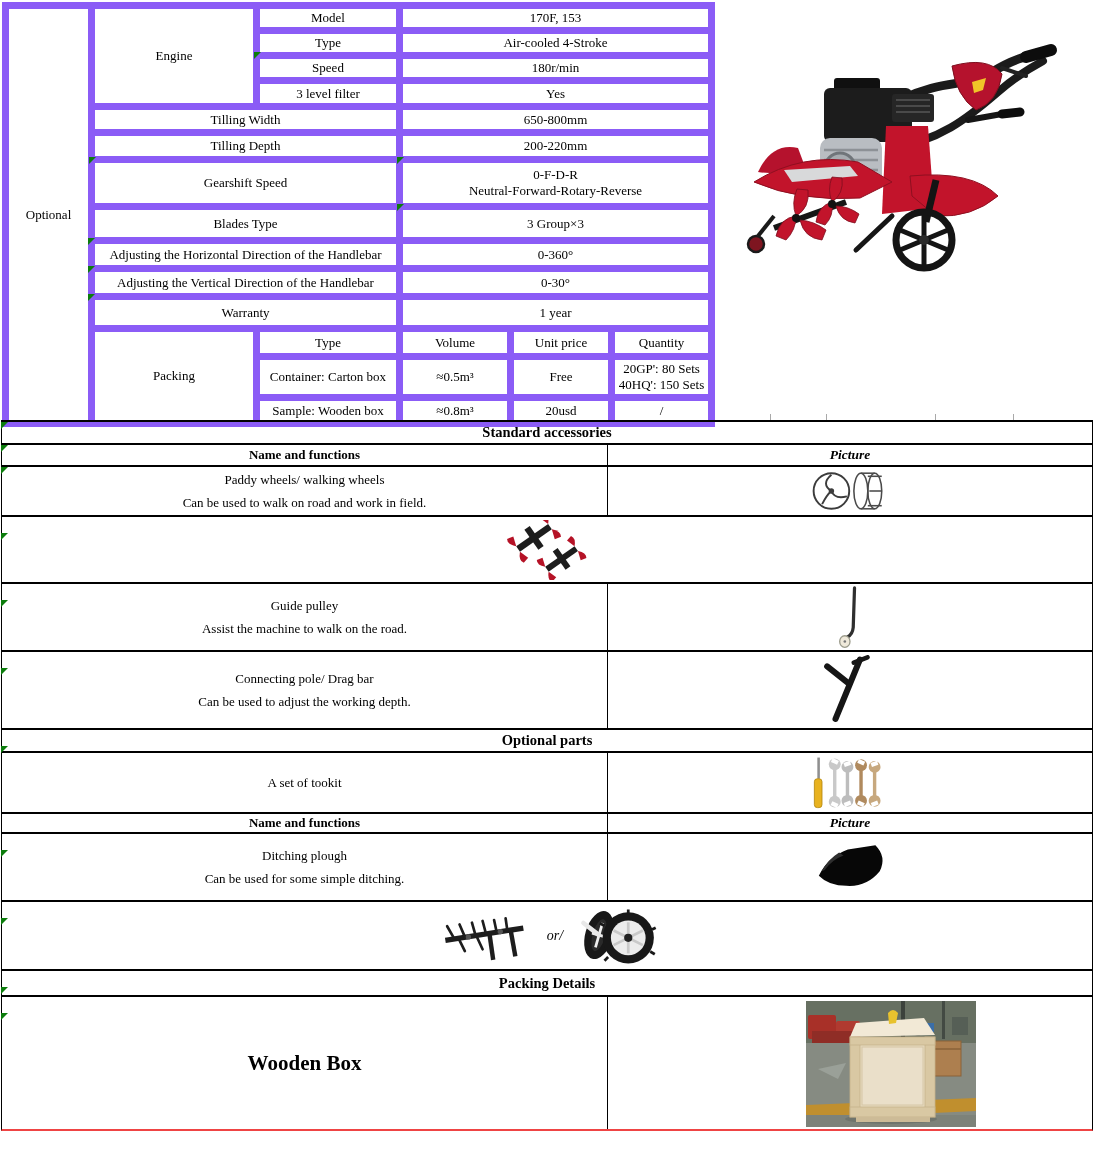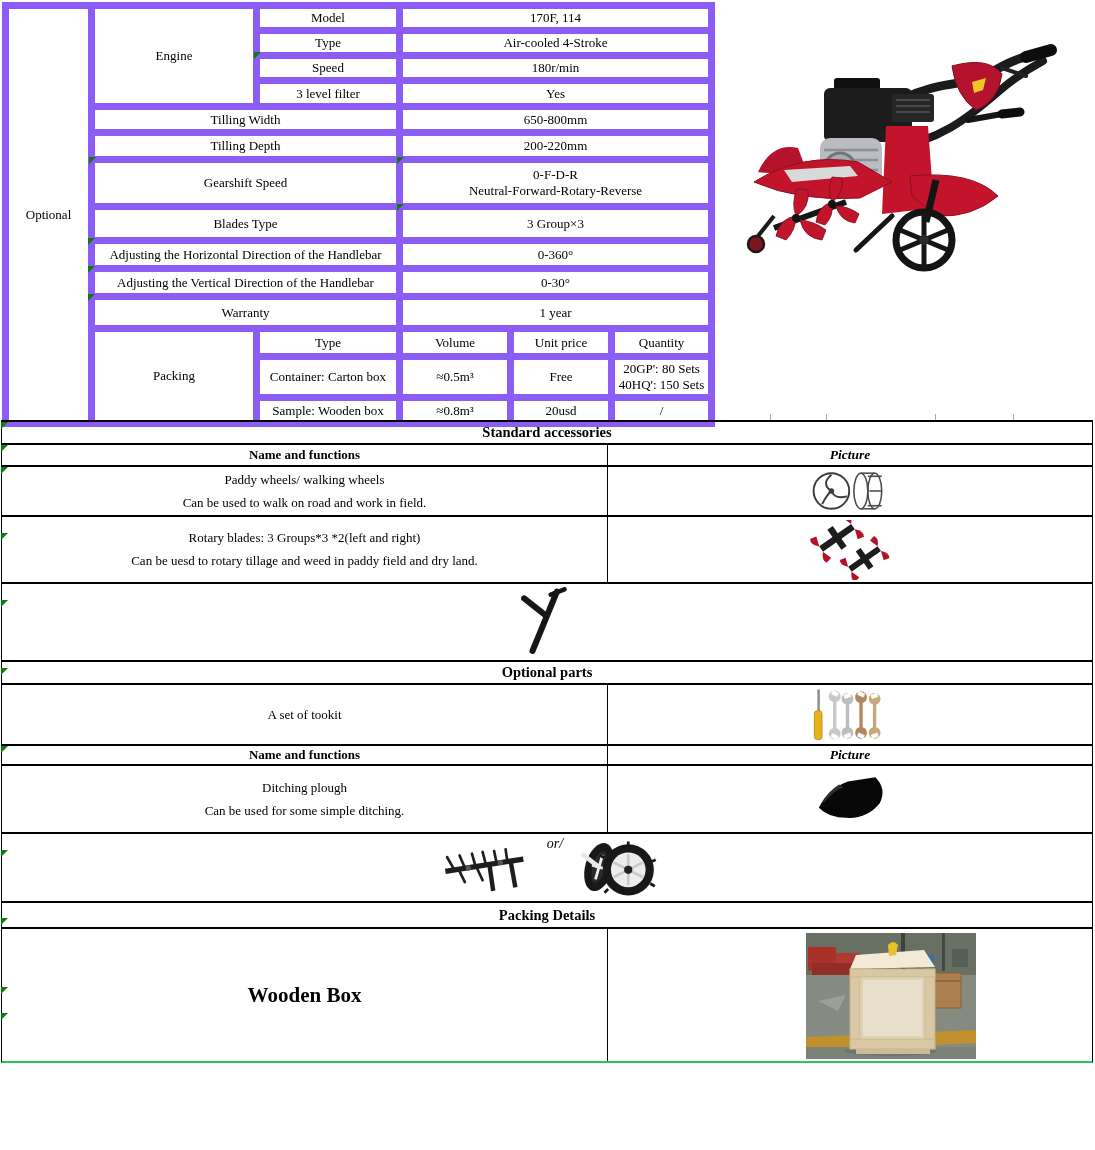--- a/index.html
+++ b/index.html
@@ -9,38 +9,38 @@
   
   table.ptable{position:absolute;left:2px;top:2px;border-collapse:collapse;table-layout:fixed;width:706px;}
   table.ptable td{border:7px solid #8b5cf6;text-align:center;vertical-align:middle;
                   font-size:13px;line-height:1.22;padding:0 2px;overflow:hidden;}
   td.small{font-size:12.5px;}
   td.qty{font-size:11.5px;line-height:1.35;}
   .vline2{display:block;}
 
   
   .bottom{position:absolute;left:1px;top:420px;width:1090px;
-          border-left:1px solid #000;border-right:1px solid #000;border-bottom:2px solid #22c55e;}
+          border-left:1px solid #000;border-right:1px solid #000;border-bottom:2px solid #ef4444;}
   .row{display:flex;border-top:2px solid #000;box-sizing:border-box;align-items:stretch;}
   .sec-head{justify-content:center;align-items:center;font-weight:bold;font-size:14.5px;}
   .colhead{font-weight:bold;font-size:13.5px;}
   .cell{display:flex;flex-direction:column;justify-content:center;align-items:center;box-sizing:border-box;}
   .name-c{width:606px;border-right:1px solid #000;font-size:13px;text-align:center;}
   .name-c .l1{margin-bottom:7px;}
   .name-c .l1.only{margin-bottom:0;}
   .pic-c{flex:1;position:relative;font-style:italic;}
   .bigname{font-weight:bold;font-size:21px;}
 
   
   .gm{position:absolute;width:0;height:0;border-top:7px solid #0c7c0c;border-right:7px solid transparent;z-index:5;}
   
   .tick{position:absolute;width:1px;height:6px;background:#a9a9a9;top:414px;}
 
   .photo-wrap{position:absolute;left:740px;top:30px;width:335px;height:300px;}
-  .or-flex{display:flex;gap:6px;}
+  .or-flex{display:flex;align-items:center;gap:6px;}
   .or-txt{font-size:14px;}
   .wbox{position:absolute;left:198px;top:4px;}
 </style>
 </head>
 <body>
 
 <div class="page">
 
   <table class="ptable">
     <colgroup>
@@ -49,21 +49,21 @@
         <col style="width:143px">
         <col style="width:111px">
         <col style="width:101px">
         <col style="width:100px">
       </colgroup>
     <tbody>
         <tr style="height:25px">
       <td rowspan="14">Optional</td>
       <td rowspan="4">Engine</td>
       <td>Model</td>
-      <td colspan="3">170F, 114</td>
+      <td colspan="3">170F, 153</td>
     </tr>
     <tr style="height:25px">
       <td>Type</td>
       <td colspan="3">Air-cooled 4-Stroke</td>
     </tr>
     <tr style="height:25px">
       <td>Speed</td>
       <td colspan="3">180r/min</td>
     </tr>
     <tr style="height:26px">
@@ -215,24 +215,20 @@
           <line x1="64" y1="8" x2="82" y2="8" stroke="#4a4a4a" stroke-width="2"></line>
           <line x1="64" y1="54" x2="82" y2="54" stroke="#4a4a4a" stroke-width="2"></line>
           <line x1="73" y1="12" x2="91" y2="12" stroke="#4a4a4a" stroke-width="2"></line>
           <line x1="75" y1="31" x2="91" y2="31" stroke="#4a4a4a" stroke-width="2"></line>
           <line x1="73" y1="50" x2="91" y2="50" stroke="#4a4a4a" stroke-width="2"></line>
         </svg>
       </div>
     </div>
 
     <div class="row" style="height:67px">
-      <div class="cell name-c">
-        <div class="l1">Rotary blades: 3 Groups*3 *2(left and right)</div>
-        <div class="l2">Can be uesd to rotary tillage and weed in paddy field and dry land.</div>
-      </div>
       <div class="cell pic-c">
         <svg width="104" height="60" viewBox="0 0 104 74">
           <g transform="translate(36,22) rotate(-35)">
             <rect x="-24" y="-4" width="48" height="8" fill="#1d1d1d"></rect>
             <rect x="-4" y="-15" width="8" height="30" fill="#1d1d1d"></rect>
             <path d="M-24,-4 q-8,-8 -4,-14 l8,2 z" fill="#b51226"></path>
             <path d="M24,-4 q8,-8 4,-14 l-8,2 z" fill="#b51226"></path>
             <path d="M-24,4 q-8,8 -4,14 l8,-2 z" fill="#b51226"></path>
             <path d="M24,4 q8,8 4,14 l-8,-2 z" fill="#b51226"></path>
           </g>
@@ -241,22 +237,39 @@
             <rect x="-4" y="-15" width="8" height="30" fill="#1d1d1d"></rect>
             <path d="M-24,-4 q-8,-8 -4,-14 l8,2 z" fill="#b51226"></path>
             <path d="M24,-4 q8,-8 4,-14 l-8,2 z" fill="#b51226"></path>
             <path d="M-24,4 q-8,8 -4,14 l8,-2 z" fill="#b51226"></path>
             <path d="M24,4 q8,8 4,14 l-8,-2 z" fill="#b51226"></path>
           </g>
         </svg>
       </div>
     </div>
 
+    <div class="row" style="height:68px">
+      <div class="cell name-c">
+        <div class="l1">Guide pulley</div>
+        <div class="l2">Assist the machine to walk on the road.</div>
+      </div>
+      <div class="cell pic-c">
+        <svg width="46" height="62" viewBox="0 0 46 96">
+          <path d="M30,3 L28,64 Q27,75 19,79" fill="none" stroke="#2f2f2f" stroke-width="5" stroke-linecap="round"></path>
+          <ellipse cx="15" cy="86" rx="8" ry="9" fill="#efe9da" stroke="#9a9a8a" stroke-width="2"></ellipse>
+          <circle cx="15" cy="86" r="2" fill="#777"></circle>
+        </svg>
+      </div>
+    </div>
 
     <div class="row" style="height:78px">
+      <div class="cell name-c">
+        <div class="l1">Connecting pole/ Drag bar</div>
+        <div class="l2">Can be used to adjust the working depth.</div>
+      </div>
       <div class="cell pic-c">
         <svg width="84" height="70" viewBox="0 0 90 92">
           <line x1="50" y1="10" x2="68" y2="3" stroke="#161616" stroke-width="6" stroke-linecap="round"></line>
           <line x1="58" y1="6" x2="26" y2="84" stroke="#161616" stroke-width="8" stroke-linecap="round"></line>
           <line x1="44" y1="38" x2="15" y2="15" stroke="#161616" stroke-width="8" stroke-linecap="round"></line>
         </svg>
       </div>
     </div>
 
     <div class="row sec-head" style="height:23px">

